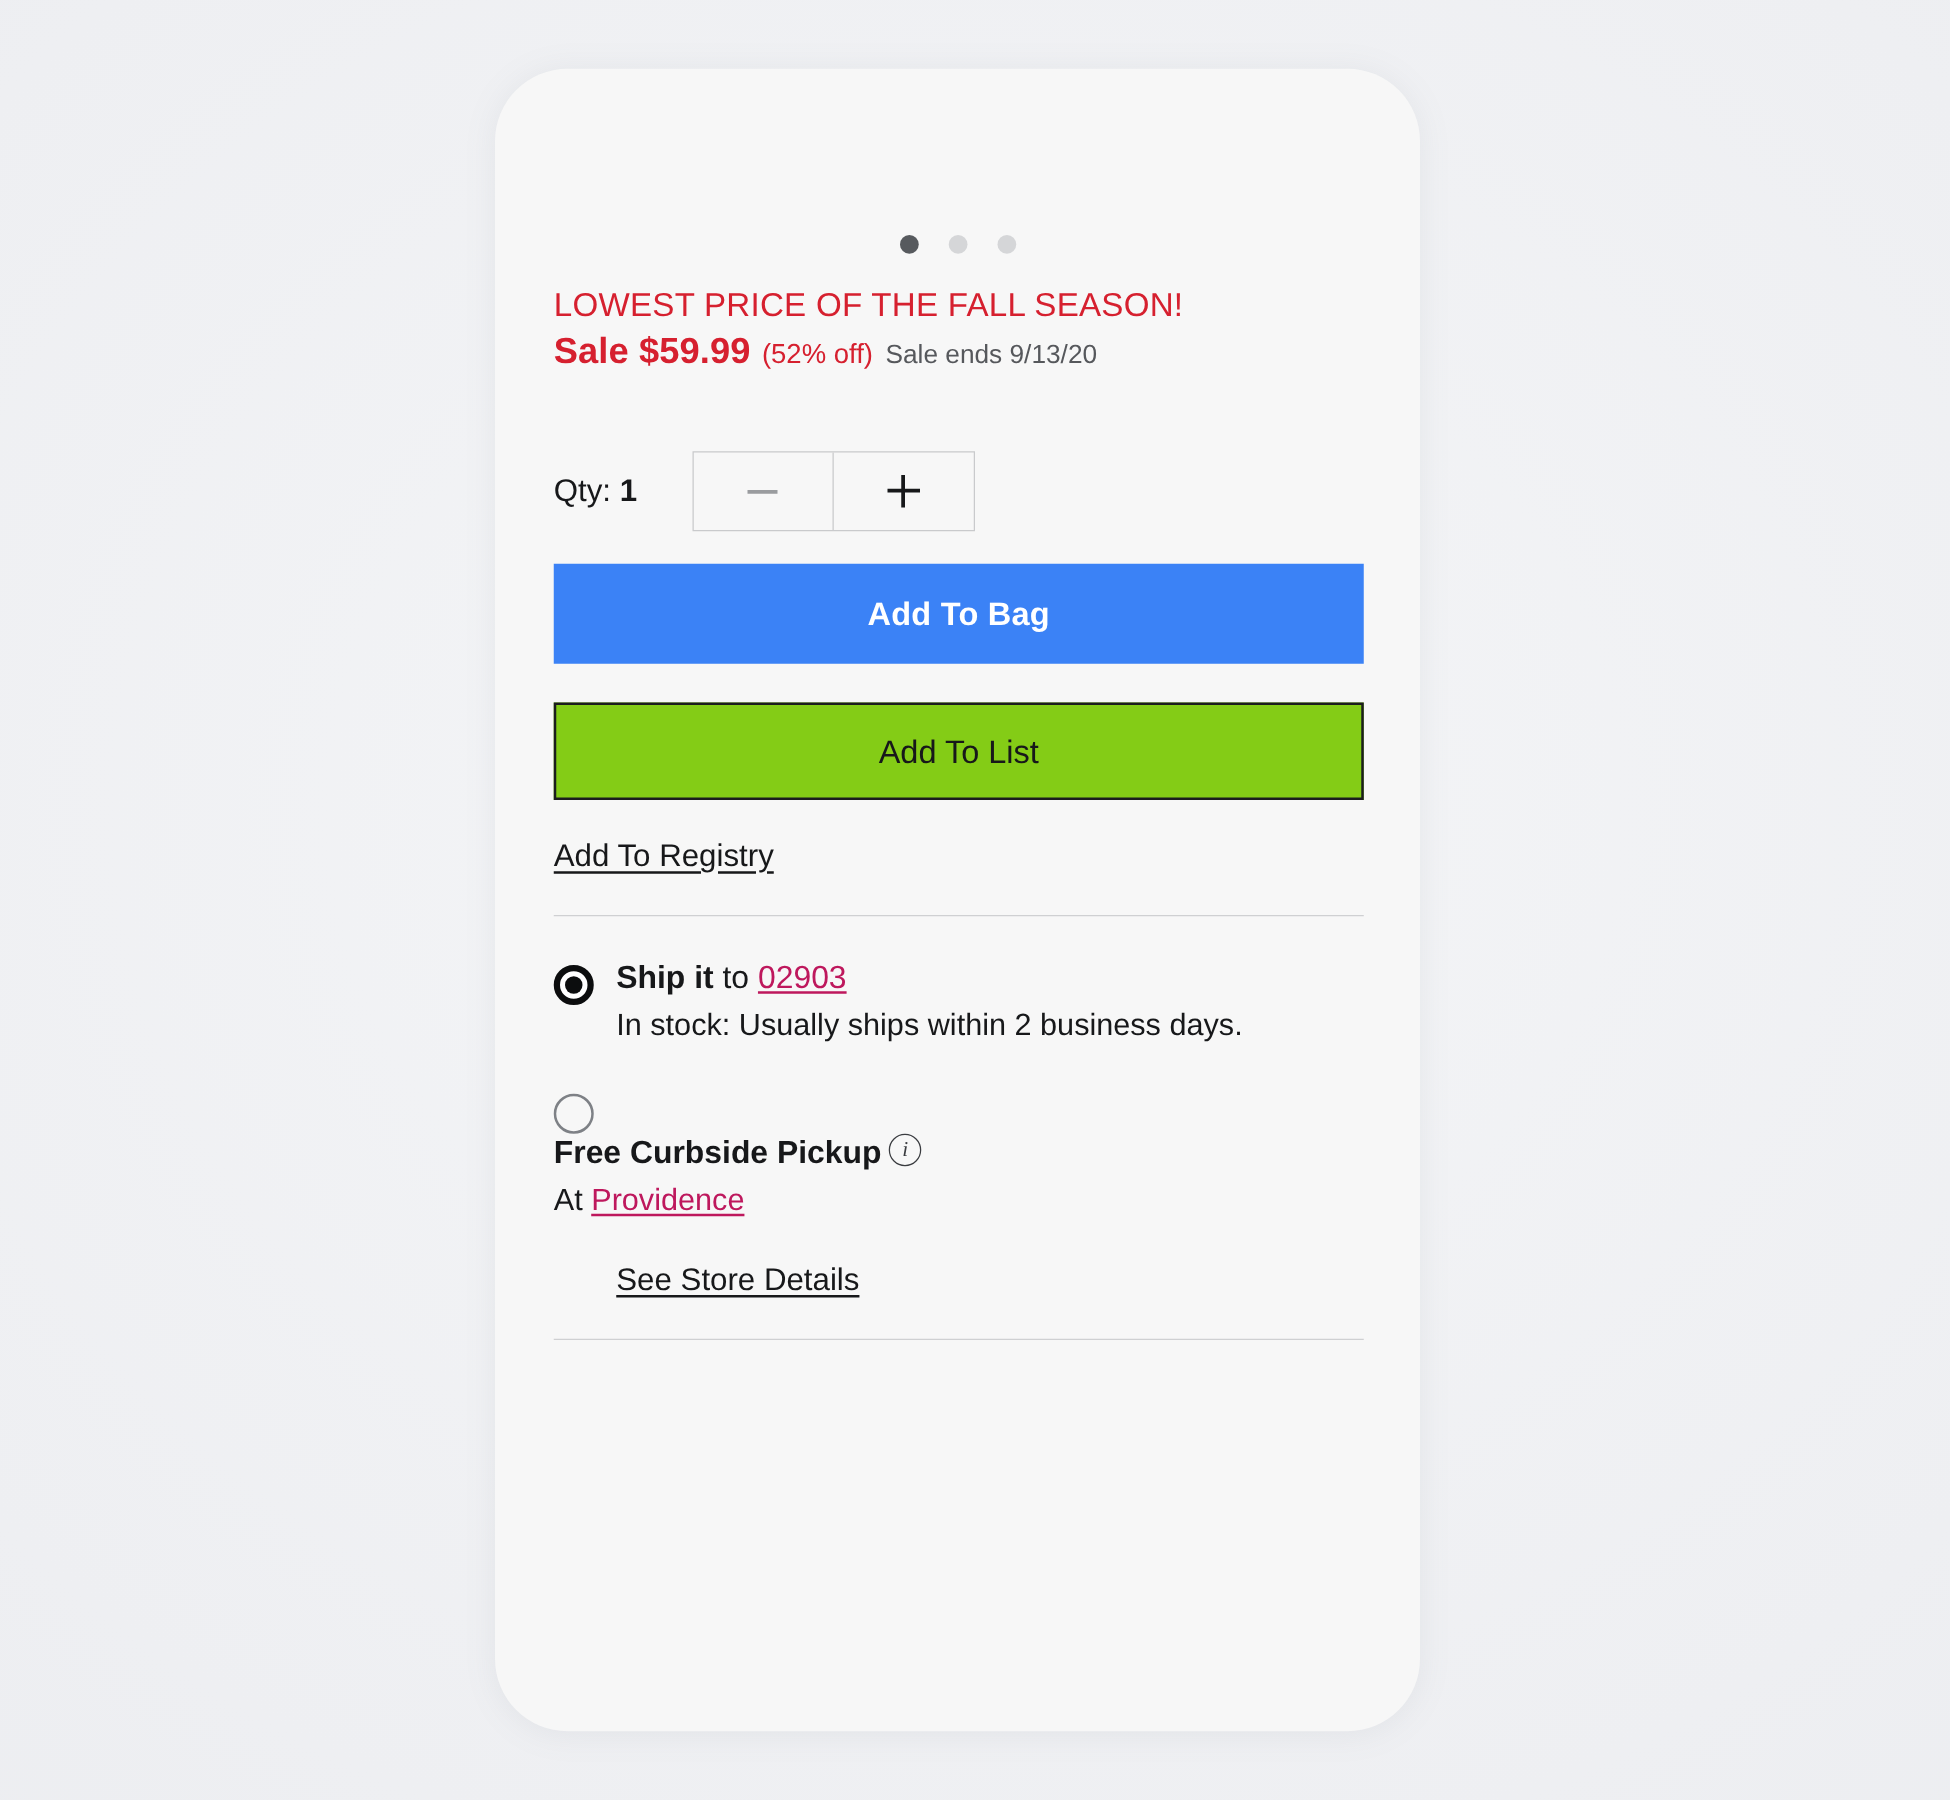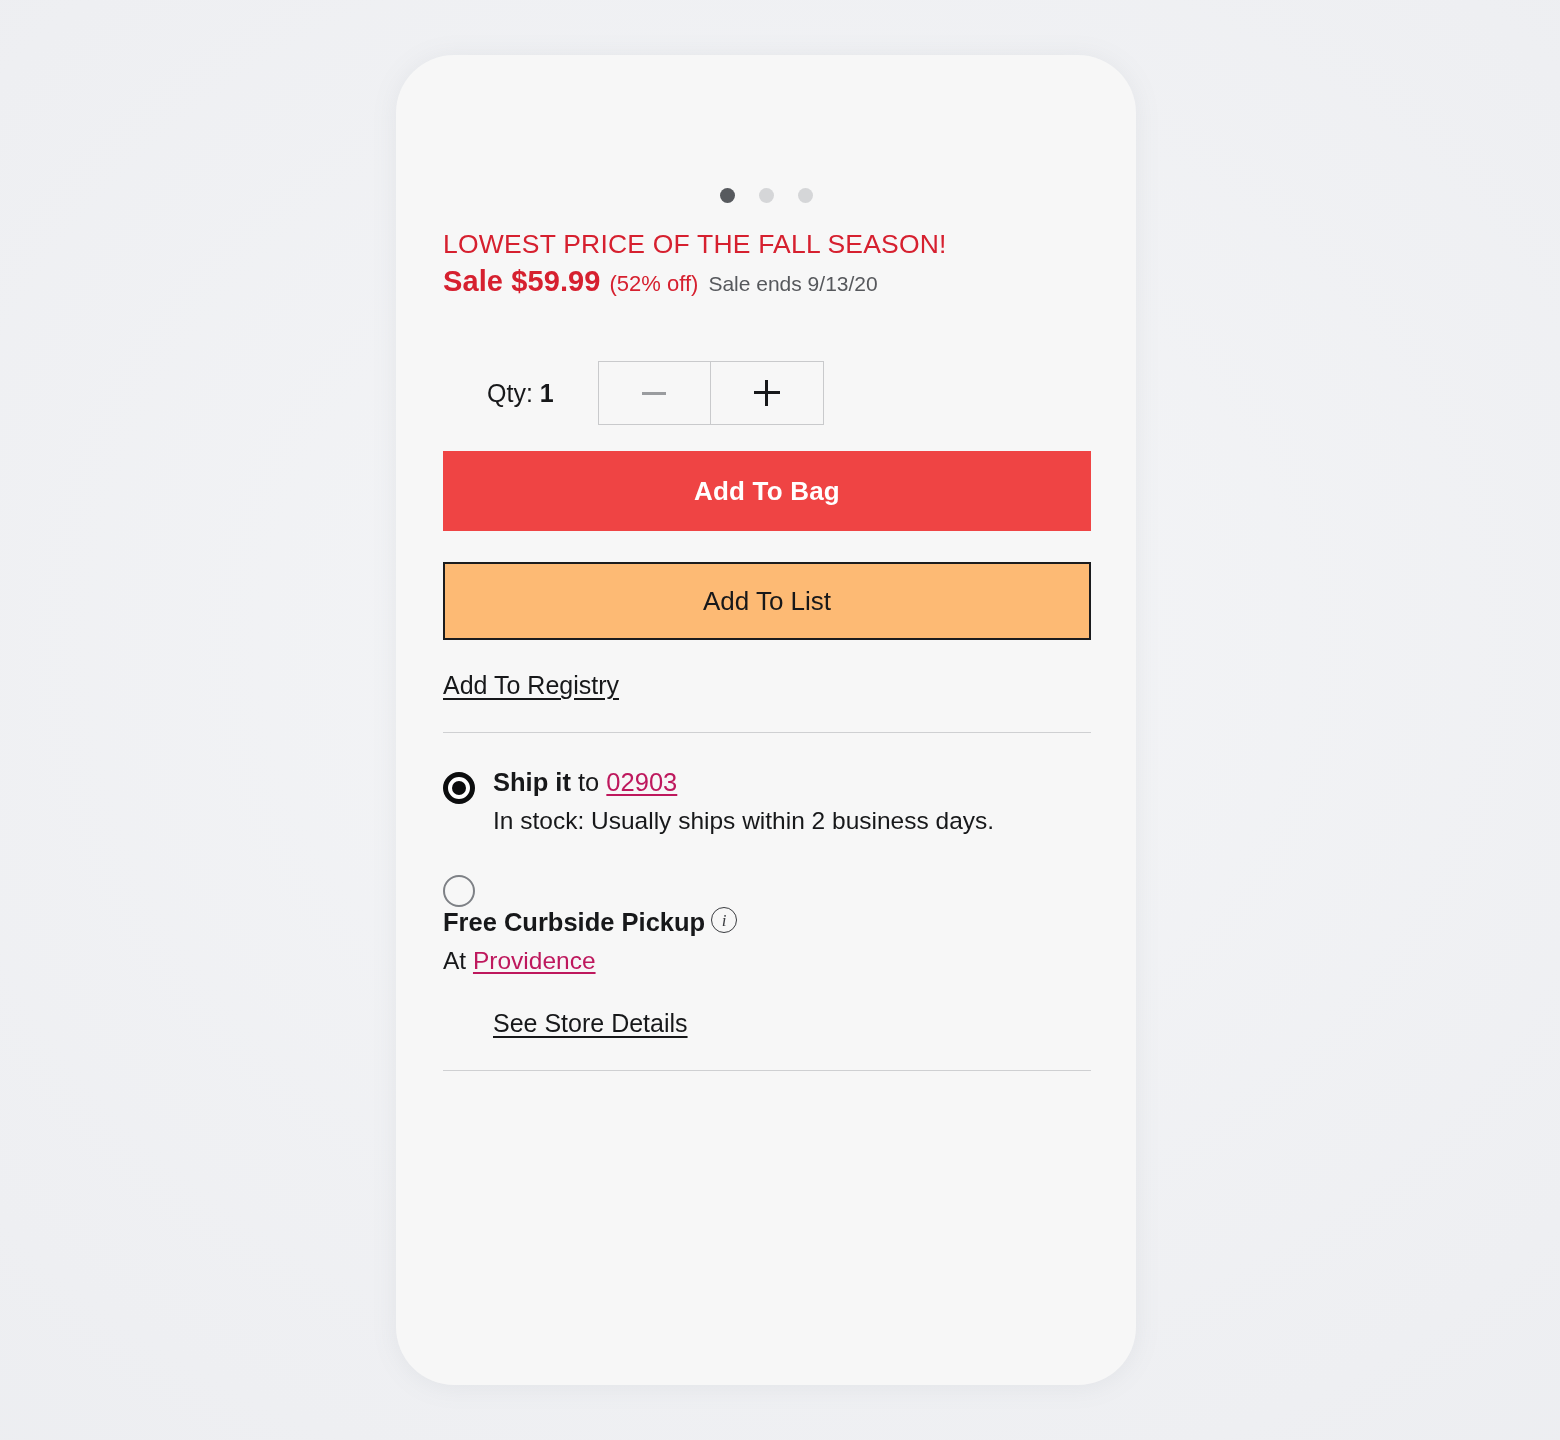--- a/index.html
+++ b/index.html
@@ -101,21 +101,20 @@
     margin-top: 62px;
     display: flex;
     align-items: center;
     height: 66px;
   }
   #qty-label {
     font-size: 25px;
     color: #17181a;
     font-weight: 400;
     white-space: nowrap;
-    margin-left: 44px;
   }
   #qty-label b { font-weight: 700; }
 
   #qty-stepper {
     margin-left: 44px;
     display: flex;
     border: 1px solid #c9cacc;
     background: #f7f7f7;
     height: 64px;
     box-sizing: border-box;
@@ -157,36 +156,36 @@
   #qty-increase span::after {
     top: 0; left: 11px; height: 26px; width: 3px;
   }
 
   
   #add-to-bag-button {
     display: block;
     width: 648px;
     height: 80px;
     margin-top: 25px;
-    background: #ef4444;
+    background: #3b82f6;
     color: #ffffff;
     font-size: 26px;
     font-weight: 700;
     border: none;
     font-family: "Liberation Sans", sans-serif;
     cursor: pointer;
     letter-spacing: 0.2px;
   }
 
   #add-to-list-button {
     display: block;
     width: 648px;
     height: 78px;
     margin-top: 31px;
-    background: #fdba74;
+    background: #84cc16;
     color: #17181a;
     font-size: 26px;
     font-weight: 400;
     border: 2px solid #1b1c1e;
     box-sizing: border-box;
     font-family: "Liberation Sans", sans-serif;
     cursor: pointer;
   }
 
   #add-to-registry-link {

